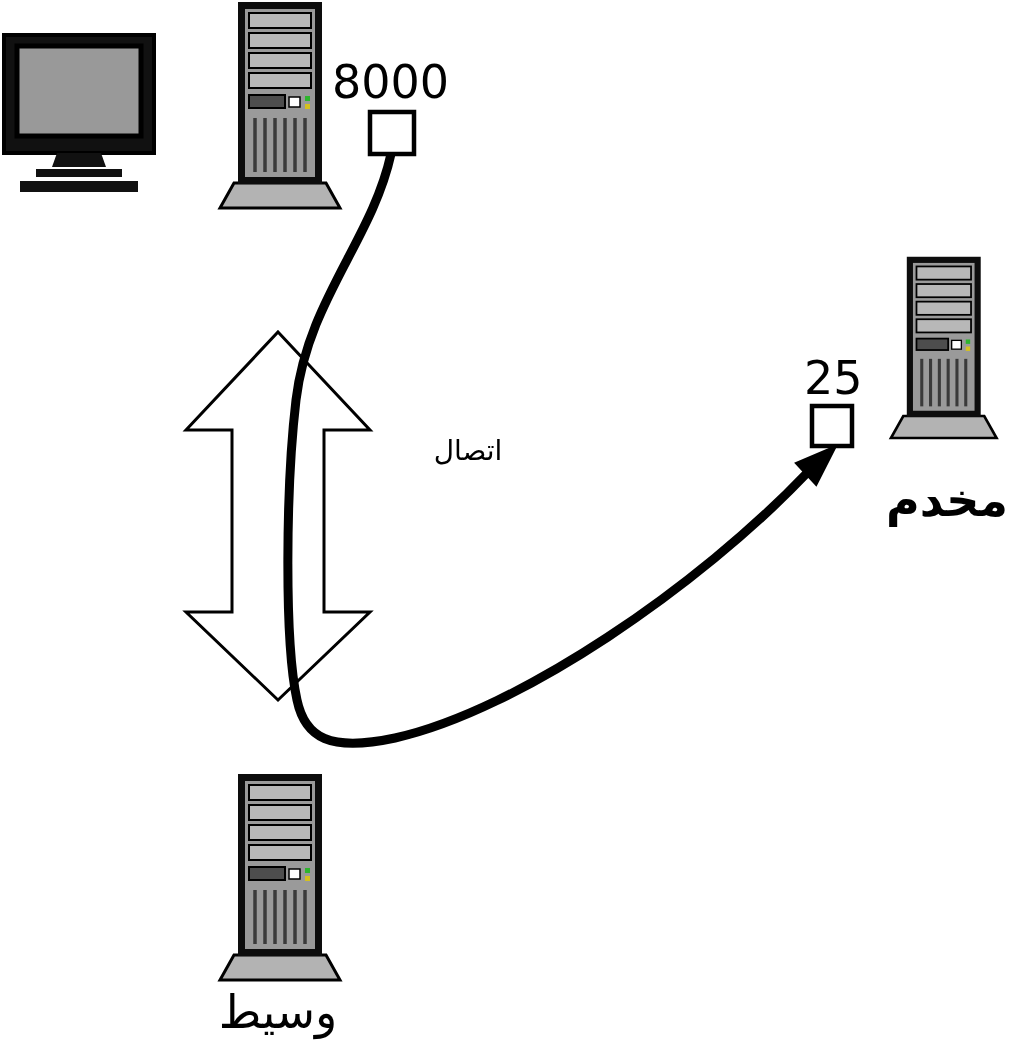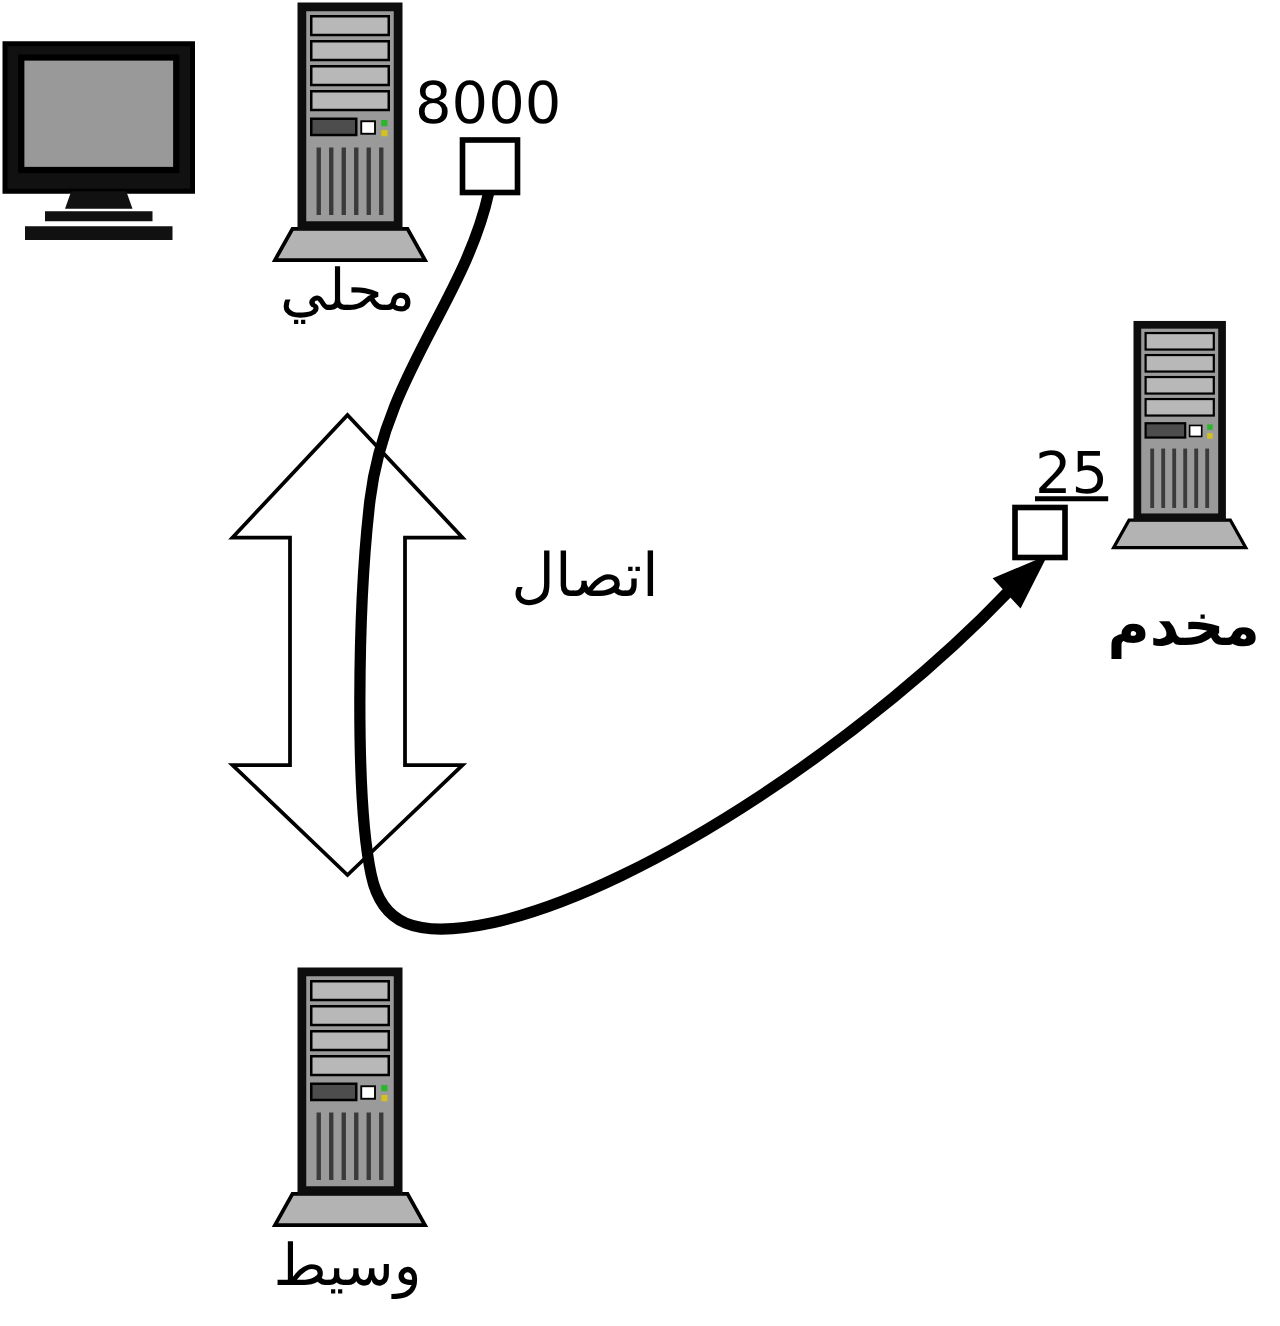--- a/index.html
+++ b/index.html
@@ -29,21 +29,21 @@
     line-height: 1.05;
   }
   .lbl.ar {
     font-size: 46px;
   }
   .lbl.num {
     font-size: 46px;
     text-align: left;
   }
   .lbl.conn {
-    font-size: 48px;
+    font-size: 28px;
   }
 </style>
 </head>
 <body>
 
 <div id="stage">
 
   <svg width="1024" height="1061" viewBox="0 0 1024 1061">
     <defs>
       <g id="tower-sym">
@@ -97,23 +97,22 @@
     <path d="M 391 154 C 372 240 308 300 296 400 C 286 485 284 640 297 700 C 305 738 330 752 395 738 C 520 710 700 585 806 474" fill="none" stroke="#000000" stroke-width="9" stroke-linecap="round"></path>
 
     <polygon points="836,446 816.2,485 795.8,463" fill="#000000" stroke="#000000" stroke-width="2"></polygon>
 
     <rect x="370" y="112" width="44" height="42" fill="#ffffff" stroke="#000000" stroke-width="4.5"></rect>
     <rect x="812" y="406" width="40" height="40" fill="#ffffff" stroke="#000000" stroke-width="4.5"></rect>
   </svg>
 
   <div class="lbl num" style="left:332px; top:58px; width:130px;">8000</div>
 
-  <div class="lbl num" style="left:828px; top:354px; width:70px;text-decoration:underline;">25</div>
+  <div class="lbl num" style="left:804px; top:354px; width:70px;">25</div>
 
-  <div class="lbl ar" dir="rtl" lang="ar" style="left:208px; top:208px; width:140px;">محلي</div>
 
   <div class="lbl ar" dir="rtl" lang="ar" style="left:877px; top:476px; width:140px;font-weight:bold;">مخدم</div>
 
   <div class="lbl ar" dir="rtl" lang="ar" style="left:208px; top:988px; width:140px;text-align:center;">وسيط</div>
 
   <div class="lbl conn" dir="rtl" lang="ar" style="left:398px; top:436px; width:140px;">اتصال</div>
 
 
 </div>
 

